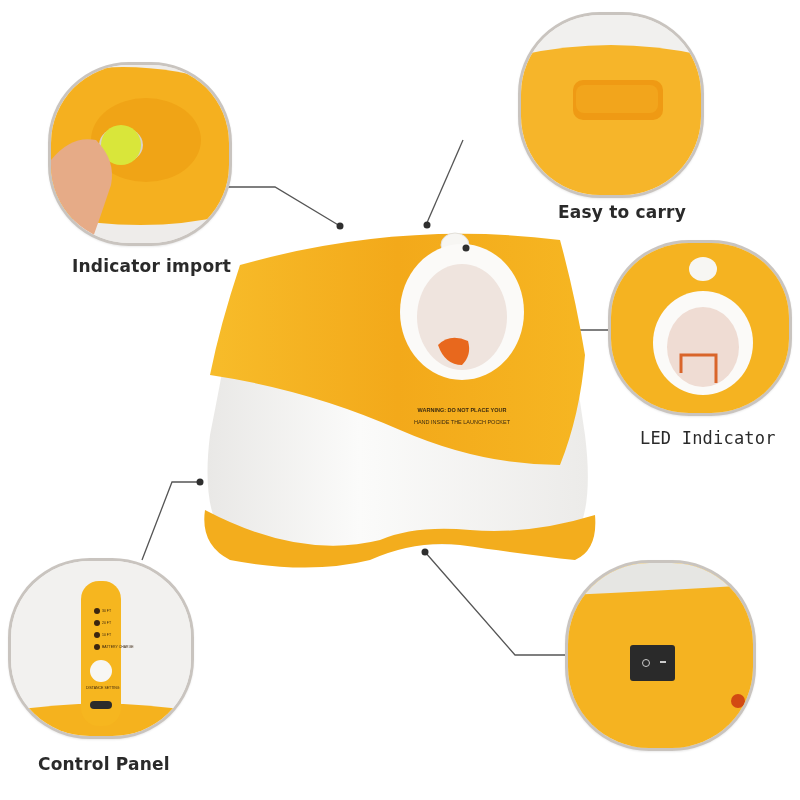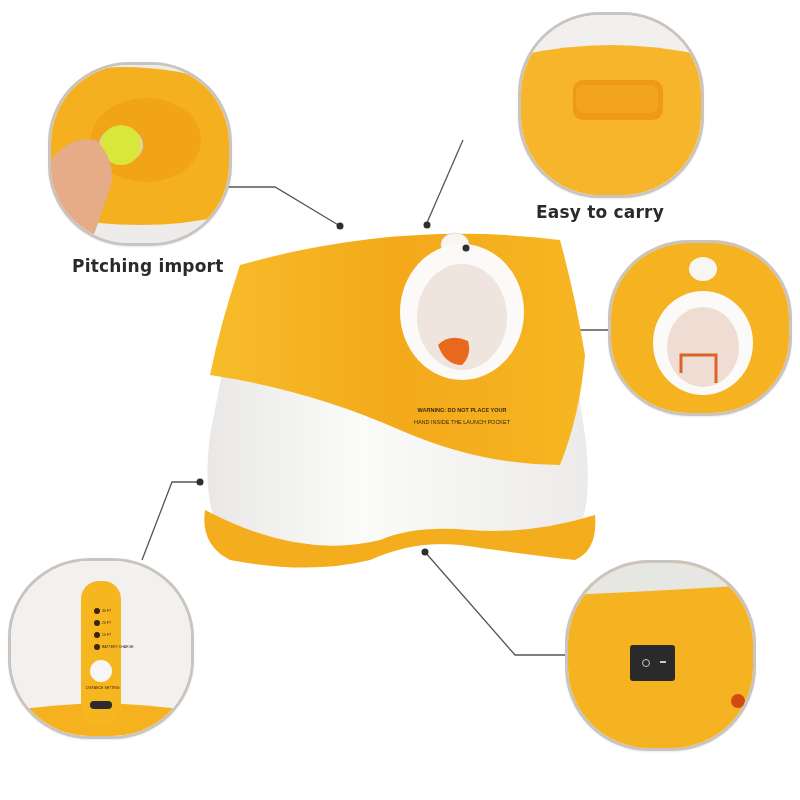--- a/index.html
+++ b/index.html
@@ -67,41 +67,42 @@
   <div class="callout-circle" style="left:48px;top:62px;width:178px;height:178px;background:#f0eeea;">
     <svg width="178" height="178" viewBox="0 0 178 178">
       <rect width="178" height="178" fill="#eeecea"></rect>
       <path d="M0,10 Q90,-10 178,20 L178,150 Q90,170 0,150 Z" fill="#f5b01f"></path>
       <ellipse cx="95" cy="75" rx="55" ry="42" fill="#f0a416"></ellipse>
       <ellipse cx="70" cy="80" rx="22" ry="18" fill="#d8d2ca"></ellipse>
       <circle cx="70" cy="80" r="20" fill="#d9e63a"></circle>
       <path d="M0,95 Q20,70 45,75 Q65,95 60,120 Q50,150 40,178 L0,178 Z" fill="#e6ab87"></path>
     </svg>
   </div>
-  <div class="label" style="left:72px;top:256px;">Pitching import</div>
+  <div class="label" style="left:72px;top:256px;">Indicator import</div>
 
   <div class="callout-circle" style="left:518px;top:12px;width:180px;height:180px;">
     <svg width="180" height="180" viewBox="0 0 180 180">
       <rect width="180" height="180" fill="#f1f0ee"></rect>
       <path d="M0,40 Q90,20 180,40 L180,180 L0,180 Z" fill="#f6b52a"></path>
       <rect x="52" y="65" width="90" height="40" rx="10" fill="#ef9a14"></rect>
       <rect x="55" y="70" width="82" height="28" rx="8" fill="#f2a51c"></rect>
     </svg>
   </div>
-  <div class="label" style="left:536px;top:202px;">Easy to carry</div>
+  <div class="label" style="left:558px;top:202px;">Easy to carry</div>
 
   <div class="callout-circle" style="left:608px;top:240px;width:178px;height:170px;">
     <svg width="178" height="170" viewBox="0 0 178 170">
       <rect width="178" height="170" fill="#f5b321"></rect>
       <ellipse cx="92" cy="26" rx="14" ry="12" fill="#f7f6f3"></ellipse>
       <ellipse cx="92" cy="100" rx="50" ry="52" fill="#fbfaf8"></ellipse>
       <ellipse cx="92" cy="104" rx="36" ry="40" fill="#efdcd3"></ellipse>
       <path d="M70,130 L70,112 L105,112 L105,140" stroke="#d9652a" stroke-width="3" fill="none"></path>
     </svg>
   </div>
+  <div class="label light" style="left:640px;top:428px;">LED Indicator</div>
 
   <div class="callout-circle" style="left:8px;top:558px;width:180px;height:175px;background:#f2f1ef;">
     <svg width="180" height="175" viewBox="0 0 180 175">
       <rect width="180" height="175" fill="#f2f1ef"></rect>
       <path d="M0,150 Q90,135 180,150 L180,175 L0,175 Z" fill="#f5b21e"></path>
       <rect x="70" y="20" width="40" height="145" rx="18" fill="#f6b61f"></rect>
       <g fill="#3a2510">
         <circle cx="86" cy="50" r="3"></circle>
         <circle cx="86" cy="62" r="3"></circle>
         <circle cx="86" cy="74" r="3"></circle>
@@ -111,20 +112,21 @@
         <text x="91" y="51">30 FT</text>
         <text x="91" y="63">20 FT</text>
         <text x="91" y="75">10 FT</text>
         <text x="91" y="87">BATTERY CHARGE</text>
         <text x="75" y="128">DISTANCE SETTING</text>
       </g>
       <circle cx="90" cy="110" r="11" fill="#f7f6f4"></circle>
       <rect x="79" y="140" width="22" height="8" rx="4" fill="#2b2b2b"></rect>
     </svg>
   </div>
+  <div class="label" style="left:38px;top:754px;">Control Panel</div>
 
   <div class="callout-circle" style="left:565px;top:560px;width:185px;height:185px;">
     <svg width="185" height="185" viewBox="0 0 185 185">
       <rect width="185" height="185" fill="#f5b321"></rect>
       <path d="M0,0 L185,0 L185,22 Q90,28 0,32 Z" fill="#e6e6e3"></path>
       <rect x="62" y="82" width="45" height="36" rx="3" fill="#2a2a2a"></rect>
       <circle cx="78" cy="100" r="3.5" fill="none" stroke="#ccc" stroke-width="1"></circle>
       <rect x="92" y="98" width="6" height="2" fill="#ccc"></rect>
       <circle cx="170" cy="138" r="7" fill="#d24a12"></circle>
     </svg>

